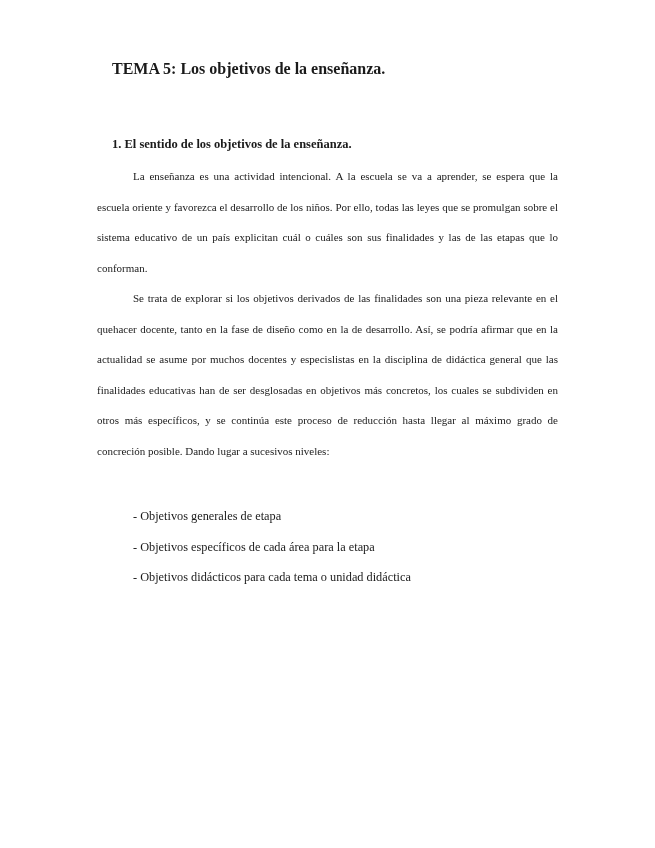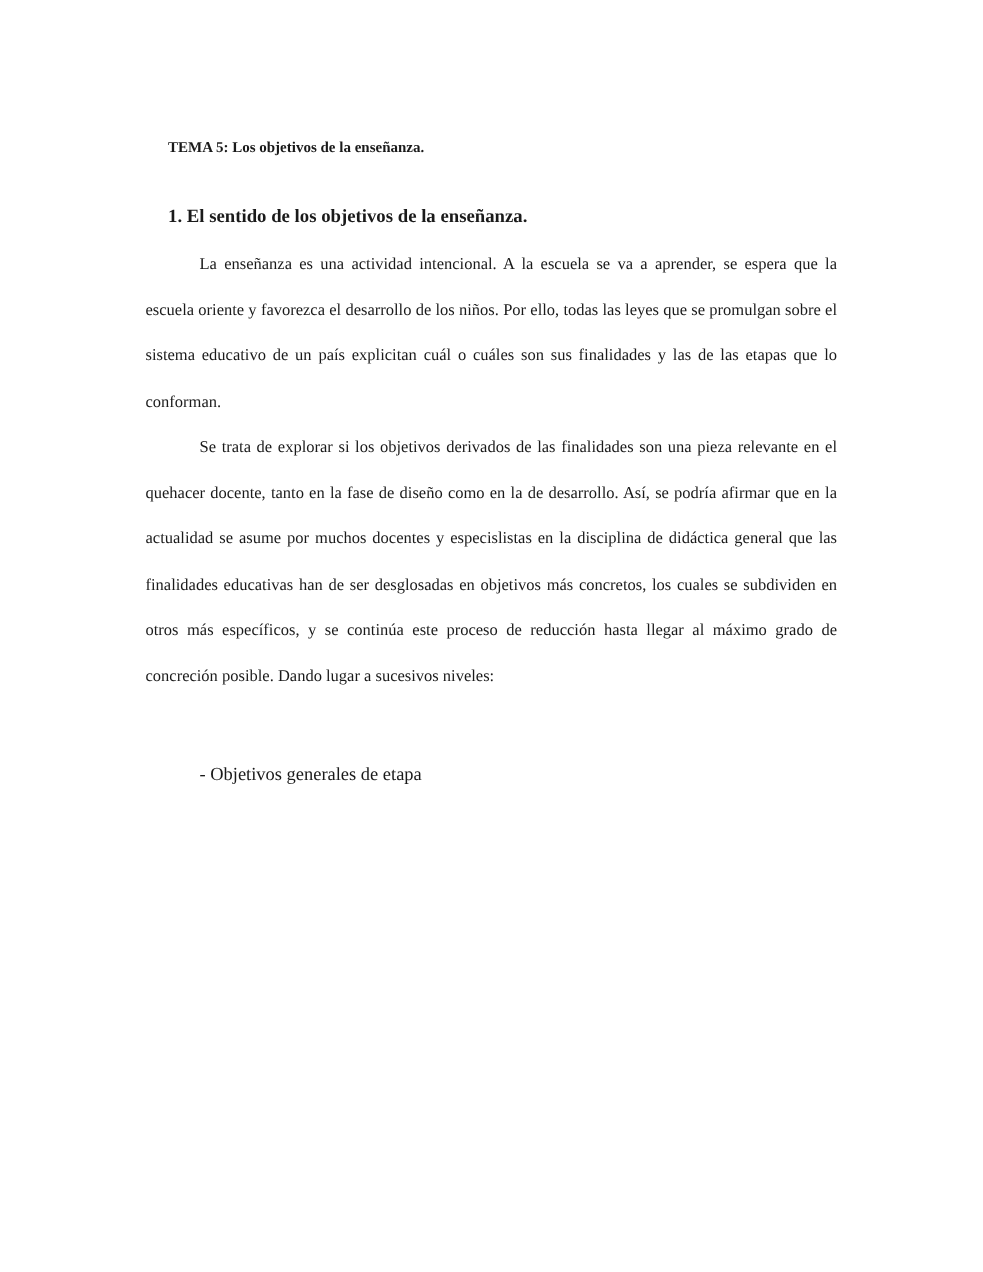--- a/index.html
+++ b/index.html
@@ -18,22 +18,22 @@
     .page {
       position: absolute;
       left: 0; top: 0;
       width: 655px;
       height: 848px;
       background: #ffffff;
     }
     .title {
       position: absolute;
       left: 112px;
-      top: 93px;
-      font-size: 10px;
+      top: 60px;
+      font-size: 16px;
       font-weight: bold;
       margin: 0;
       white-space: nowrap;
     }
     .section-heading {
       position: absolute;
       left: 112px;
       top: 137px;
       font-size: 12.5px;
       font-weight: bold;
@@ -71,14 +71,16 @@
 
 <div class="page">
   <h1 class="title">TEMA 5: Los objetivos de la enseñanza.</h1>
   <h2 class="section-heading">1. El sentido de los objetivos de la enseñanza.</h2>
 
   <p class="body-text para-1">La enseñanza es una actividad intencional. A la escuela se va a aprender, se espera que la escuela oriente y favorezca el desarrollo de los niños. Por ello, todas las leyes que se promulgan sobre el sistema educativo de un país explicitan cuál o cuáles son sus finalidades y las de las etapas que lo conforman.</p>
   <p class="body-text para-2">Se trata de explorar si los objetivos derivados de las finalidades son una pieza relevante en el quehacer docente, tanto en la fase de diseño como en la de desarrollo. Así, se podría afirmar que en la actualidad se asume por muchos docentes y especislistas en la disciplina de didáctica general que las finalidades educativas han de ser desglosadas en objetivos más concretos, los cuales se subdividen en otros más específicos, y se continúa este proceso de reducción hasta llegar al máximo grado de concreción posible. Dando lugar a sucesivos niveles:</p>
 
   <ul class="list">
     <li>- Objetivos generales de etapa</li>
+    <li>- Objetivos específicos de cada área para la etapa</li>
+    <li>- Objetivos didácticos para cada tema o unidad didáctica</li>
   </ul>
 </div>
 
 </body></html>

